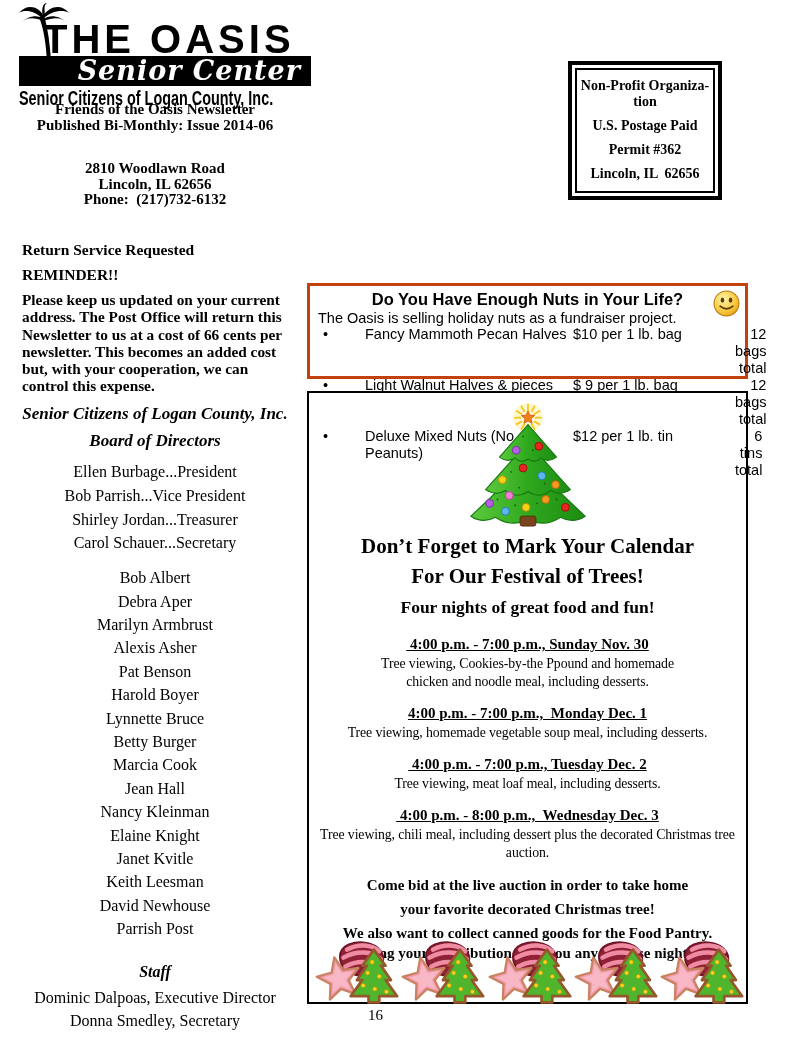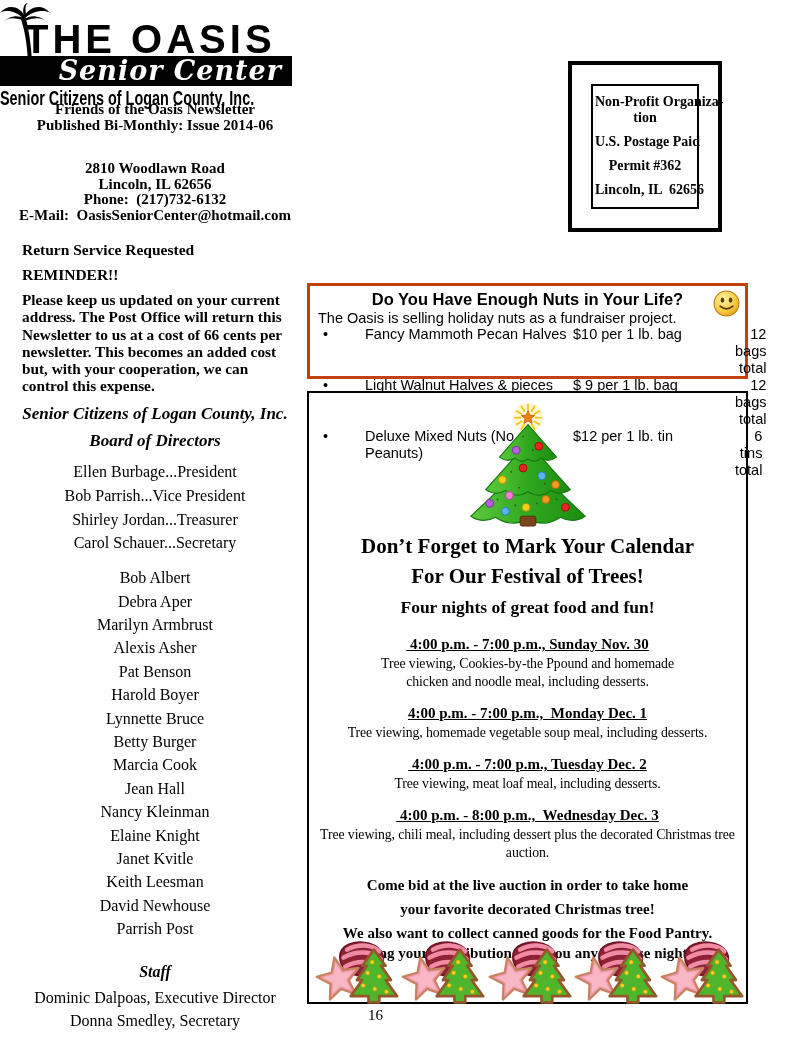--- a/index.html
+++ b/index.html
@@ -1,20 +1,20 @@
 <!DOCTYPE html>
 <html><head>
 <meta charset="utf-8">
 <style>
   html,body{margin:0;padding:0;background:#fff;}
   .page{position:relative;width:800px;height:1048px;background:#ffffff;overflow:hidden;
         font-family:"Liberation Serif",serif;color:#000;}
 
   
-  .logo{position:absolute;left:0;top:3px;width:292px;}
+  .logo{position:absolute;left:19px;top:3px;width:292px;}
   .palm{position:absolute;left:-2px;top:0;}
   .logo-title{margin-left:24px;margin-top:16px;font-family:"Liberation Sans",sans-serif;
       font-weight:700;font-size:40px;line-height:40px;letter-spacing:4px;white-space:nowrap;
       transform:scaleY(1.02);}
   .logo-bar{margin-top:-3px;background:#000;height:30px;text-align:right;padding-right:10px;
       box-sizing:border-box;}
   .logo-banner{color:#fff;font-family:"DejaVu Serif",serif;font-style:italic;font-weight:700;
       font-size:27px;line-height:30px;letter-spacing:1px;}
   .logo-org{margin-top:1px;font-family:"Liberation Sans",sans-serif;font-weight:700;
       font-size:20px;white-space:nowrap;display:inline-block;transform:scaleX(.72);
@@ -33,21 +33,21 @@
 
   .board{position:absolute;left:0;top:404px;width:310px;text-align:center;}
   .board-org,.board-title{font-style:italic;font-weight:700;font-size:17px;}
   .board-title{margin-top:7px;}
   .officers{margin-top:9px;font-size:16px;line-height:23.8px;}
   .members{margin-top:11px;font-size:16px;line-height:23.4px;}
   .staff-heading{font-style:italic;font-weight:700;font-size:16px;margin-top:22px;}
   .staff{margin-top:5px;font-size:16px;line-height:23px;}
 
   
-  .postage{position:absolute;left:568px;top:61px;width:154px;border:4px solid #000;padding:19px;
+  .postage{position:absolute;left:568px;top:61px;width:154px;border:4px solid #000;padding:3px;
       box-sizing:border-box;}
   .postage-inner{border:2px solid #000;text-align:center;font-weight:700;font-size:14px;
       line-height:16px;padding:8px 2px 9px;}
   .postage-inner div{white-space:pre;}
   .postage-inner .gap{margin-top:8px;}
 
   
   .nuts{position:absolute;left:307px;top:283px;width:441px;height:96px;border:3px solid #c2410c;
       box-sizing:border-box;font-family:"Liberation Sans",sans-serif;}
   .nuts-title{text-align:center;font-weight:700;font-size:16.5px;margin-top:4px;}
@@ -135,21 +135,20 @@
   </div>
 
   <div class="masthead">
     <div>Friends of the Oasis Newsletter</div>
     <div>Published Bi-Monthly: Issue 2014-06</div>
   </div>
   <div class="address">
     <div>2810 Woodlawn Road</div>
     <div>Lincoln, IL 62656</div>
     <div>Phone:  (217)732-6132</div>
-    <div>E-Mail:  OasisSeniorCenter@hotmail.com</div>
   </div>
 
   <div class="postage">
     <div class="postage-inner">
       <div>Non-Profit Organiza-</div>
       <div>tion</div>
       <div class="gap">U.S. Postage Paid</div>
       <div class="gap">Permit #362</div>
       <div class="gap">Lincoln, IL  62656</div>
     </div>

